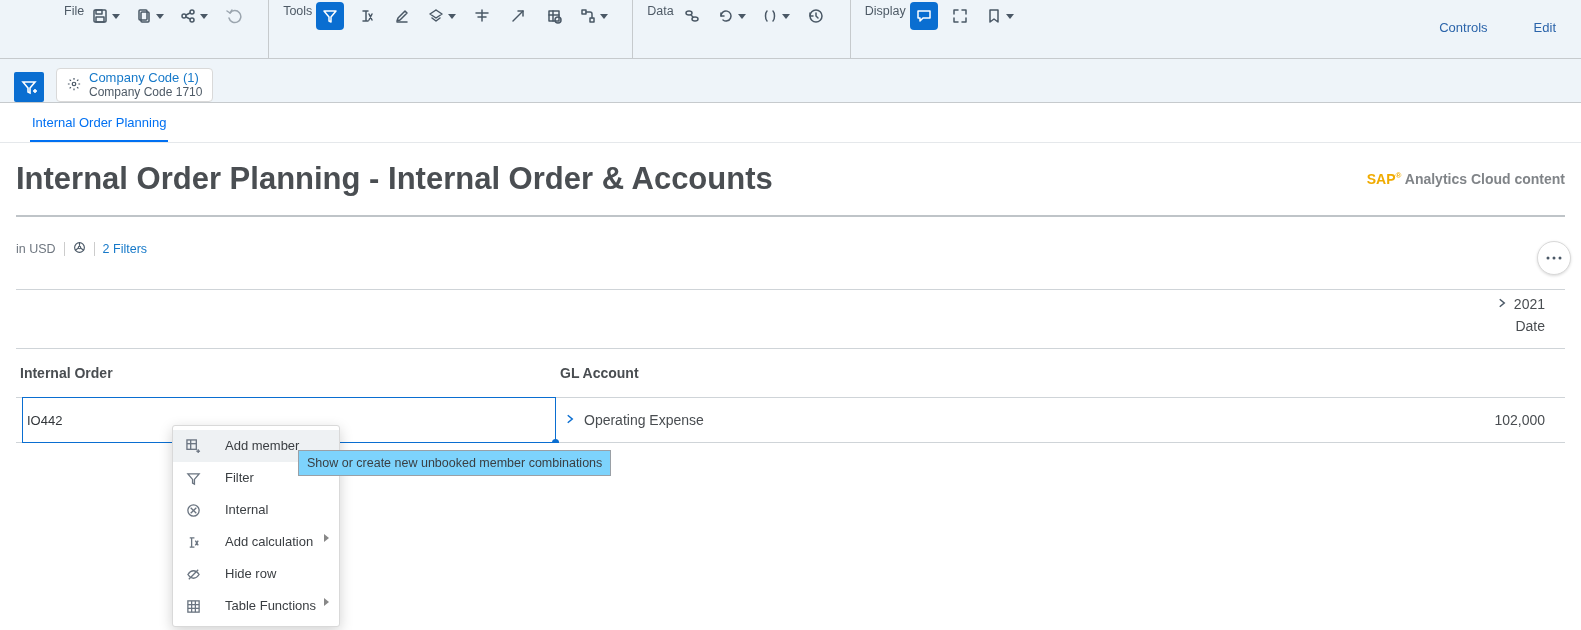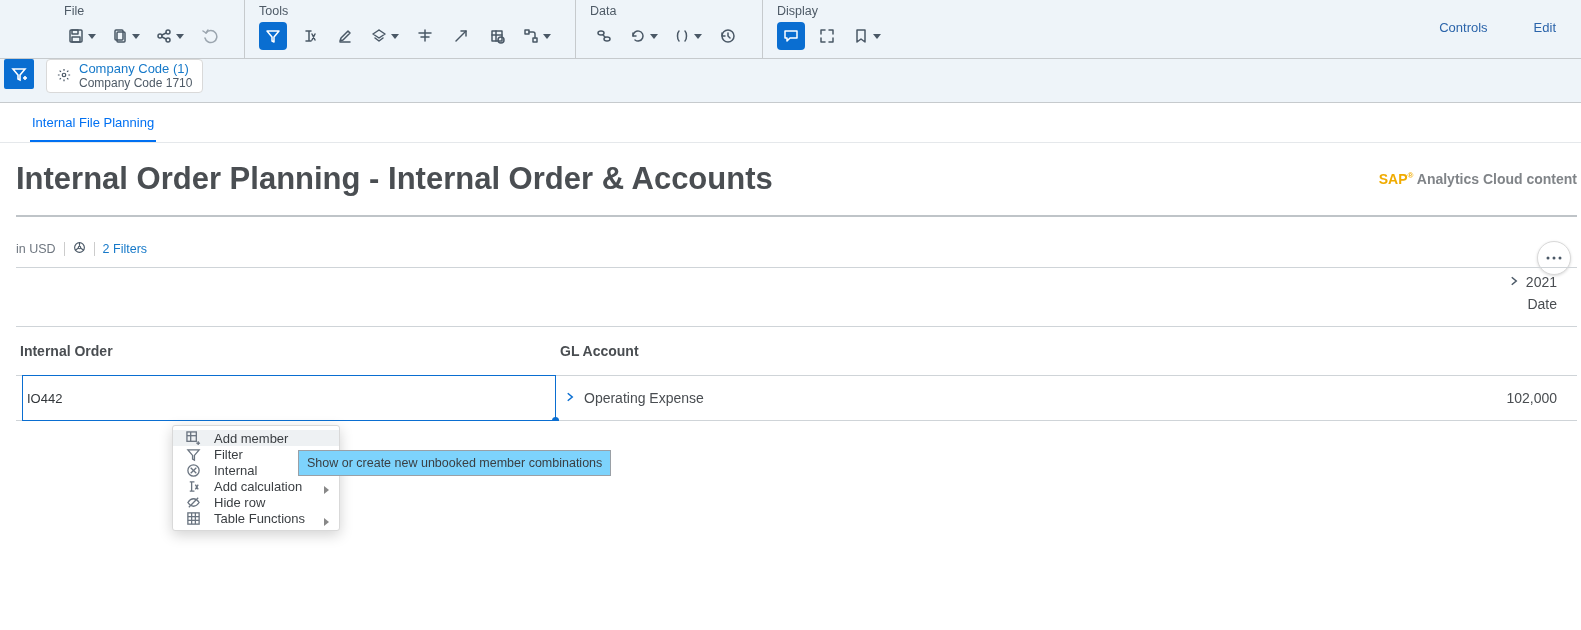--- a/index.html
+++ b/index.html
@@ -16,63 +16,63 @@
   }
   *{box-sizing:border-box}
   html,body{margin:0;padding:0;font-family:Arial,Helvetica,sans-serif;font-size:13px;color:var(--text);background:#fff;}
   body{width:1581px}
 
   
   .toolbar{height:59px;background:var(--bg-light);border-bottom:1px solid var(--header-border);position:relative}
   .tb-collapse{position:absolute;left:20px;top:16px;color:#4a5866;cursor:pointer}
   .tb-groups{display:flex;align-items:flex-start;position:absolute;left:50px;top:0;height:100%;}
   .tb-sep{width:1px;background:var(--header-border);height:100%;}
-  .tb-group{display:flex;flex-direction:column;padding:2px 16px 0 10px}
+  .tb-group{display:flex;flex-direction:row;padding:2px 16px 0 10px}
   .tb-group-label{font-size:12.5px;color:#4e5a66;padding:2px 0 4px 4px}
   .tb-row{display:flex;align-items:center;gap:0}
   .tool{height:28px;min-width:28px;display:flex;align-items:center;justify-content:center;border-radius:4px;margin:0 4px;color:#4a5866;cursor:pointer;position:relative}
   .tool.wide{padding:0 4px}
   .tool.chev::after{content:"";border-left:4px solid transparent;border-right:4px solid transparent;border-top:5px solid #4a5866;margin-left:4px}
   .tool.active{background:var(--active-tool-bg);color:#fff}
   .tool.disabled{opacity:.5;cursor:default}
   .tool svg{width:16px;height:16px;stroke:currentColor;fill:none;stroke-width:1.5;stroke-linecap:round;stroke-linejoin:round}
 
   .tb-actions{position:absolute;right:25px;top:20px;display:flex;gap:46px}
   .tb-actions span{color:#2b64aa;cursor:pointer;font-size:13px}
 
   
-  .filterbar{height:44px;background:var(--bg-light);border-bottom:1px solid var(--header-border);display:flex;align-items:flex-start;padding-left:4px}
+  .filterbar{height:44px;background:var(--bg-light);border-bottom:1px solid var(--header-border);display:flex;align-items:flex-end;padding-left:14px}
   .filt-add{width:30px;height:30px;background:var(--active-tool-bg);border-radius:2px;display:flex;align-items:center;justify-content:center;color:#fff;margin-right:12px;cursor:pointer}
   .filt-add svg{width:16px;height:16px;stroke:#fff;fill:none;stroke-width:1.6}
   .filt-chip{height:34px;background:#fff;border:1px solid var(--border);border-radius:4px;display:flex;align-items:center;padding:0 10px;gap:8px;cursor:pointer}
   .filt-chip .gear{color:#4a5866}
   .filt-chip .txt{display:flex;flex-direction:column;line-height:1.15}
   .filt-chip .txt .t1{color:var(--blue-link);font-size:13px}
   .filt-chip .txt .t2{color:#4e5a66;font-size:12px}
 
   
   .tabstrip{height:40px;display:flex;align-items:flex-end;padding:0 30px;border-bottom:1px solid #e5e8eb}
   .tab{font-size:13px;color:var(--tab-blue);padding:10px 2px;border-bottom:2px solid var(--tab-blue);cursor:pointer}
 
   
-  .page{padding:10px 4px 0 16px;position:relative}
+  .page{padding:10px 16px 0 16px;position:relative}
   .head-row{display:flex;align-items:center;justify-content:space-between;border-bottom:2px solid #bfc4c8;padding:8px 0 18px 0}
   .head-row h1{margin:0;font-size:31px;font-weight:600;color:#4a4e52}
   .brand{font-size:14px;font-weight:600}
   .brand .s1{color:#f0ab00}
   .brand .s2{color:#808488;font-weight:600}
 
   .meta-row{display:flex;align-items:center;gap:8px;padding:24px 0 6px 0;font-size:12.5px;color:#6f7780}
   .meta-row .sep{width:1px;height:14px;background:#ccc}
   .meta-row .lnk{color:var(--blue-link);cursor:pointer}
   .meta-row .gl{color:#4a5866}
   .dots-btn{position:absolute;right:10px;top:98px;width:34px;height:34px;border:1px solid var(--border);border-radius:17px;background:#fff;box-shadow:0 1px 3px rgba(0,0,0,.15);display:flex;align-items:center;justify-content:center;color:#4a5866;cursor:pointer}
 
   
-  .table{position:relative;margin-top:4px;border-top:1px solid var(--row-border)}
+  .table{position:relative;margin-top:26px;border-top:1px solid var(--row-border)}
   .date-row{display:flex;align-items:center;border-bottom:1px solid var(--row-border)}
   .c1{width:540px}
   .c2{width:780px}
   .c3{flex:1;text-align:right;padding-right:20px}
   .date-row .lbl{padding:14px 0;font-weight:400;font-size:14px;color:#494d51}
   .date-row .c1,.date-row .c2{height:58px}
   .date-row .year{color:#494d51;font-size:14px;display:flex;justify-content:flex-end;align-items:center;gap:6px;padding-top:6px}
   .date-row .year .ch{color:#4a5866}
 
   .hdr-row{display:flex;border-bottom:1px solid var(--row-border)}
@@ -81,21 +81,21 @@
   .data-row{display:flex;border-bottom:1px solid var(--row-border);align-items:center}
   .data-row .c1{padding-left:6px}
   .cell-sel{height:46px;border:1px solid var(--active-tool-bg);display:flex;align-items:center;padding-left:4px;position:relative;margin:-1px 0;background:#fff}
   .cell-sel::after{content:"";position:absolute;right:-4px;bottom:-4px;width:7px;height:7px;background:var(--active-tool-bg);border-radius:50%}
   .exp{display:flex;align-items:center;gap:8px;color:#494d51;font-size:14px;padding-left:8px}
   .exp .ch{color:var(--active-tool-bg);font-size:14px}
   .val{font-size:14px;color:#494d51}
 
   
   .ctx{position:absolute;left:172px;top:425px;width:168px;background:#fff;border:1px solid var(--border);border-radius:3px;box-shadow:0 4px 14px rgba(0,0,0,.18);padding:4px 0;z-index:10}
-  .ctx-item{display:flex;align-items:flex-end;padding:0 12px;gap:13px;color:#3a3e42;font-size:13px;cursor:pointer;position:relative}
+  .ctx-item{display:flex;align-items:flex-start;padding:8px 12px;gap:24px;color:#3a3e42;font-size:13px;cursor:pointer;position:relative}
   .ctx-item.hover{background:#eef1f3}
   .ctx-item .ic{width:16px;height:16px;color:#6a7480;display:flex;align-items:center;justify-content:center}
   .ctx-item .ic svg{width:15px;height:15px;stroke:currentColor;fill:none;stroke-width:1.4}
   .ctx-item.sub::after{content:"";position:absolute;right:10px;border-top:4px solid transparent;border-bottom:4px solid transparent;border-left:5px solid #888}
 
   .tooltip{position:absolute;left:298px;top:450px;background:#7dd3fc;border:1px solid #9aa0a6;padding:5px 8px;font-size:12.5px;color:#3a3e42;z-index:11;white-space:nowrap}
 
 </style>
 </head>
 <body>
@@ -277,21 +277,21 @@
           <path d="M8 1v2M8 13v2M1 8h2M13 8h2M3 3l1.5 1.5M11.5 11.5L13 13M13 3l-1.5 1.5M4.5 11.5L3 13"></path>
         </svg></span>
     <span class="txt">
       <span class="t1">Company Code (1)</span>
       <span class="t2">Company Code 1710</span>
     </span>
   </div>
 </div>
 
 <div class="tabstrip">
-  <div class="tab">Internal File Planning</div>
+  <div class="tab">Internal Order Planning</div>
 </div>
 
 <div class="page">
 
   <div class="head-row">
     <h1>Internal Order Planning - Internal Order &amp; Accounts</h1>
     <div class="brand">
       <span class="s1">SAP</span><sup class="s1" style="font-size:8px">®</sup>
       <span class="s2">Analytics Cloud content</span>
     </div>

